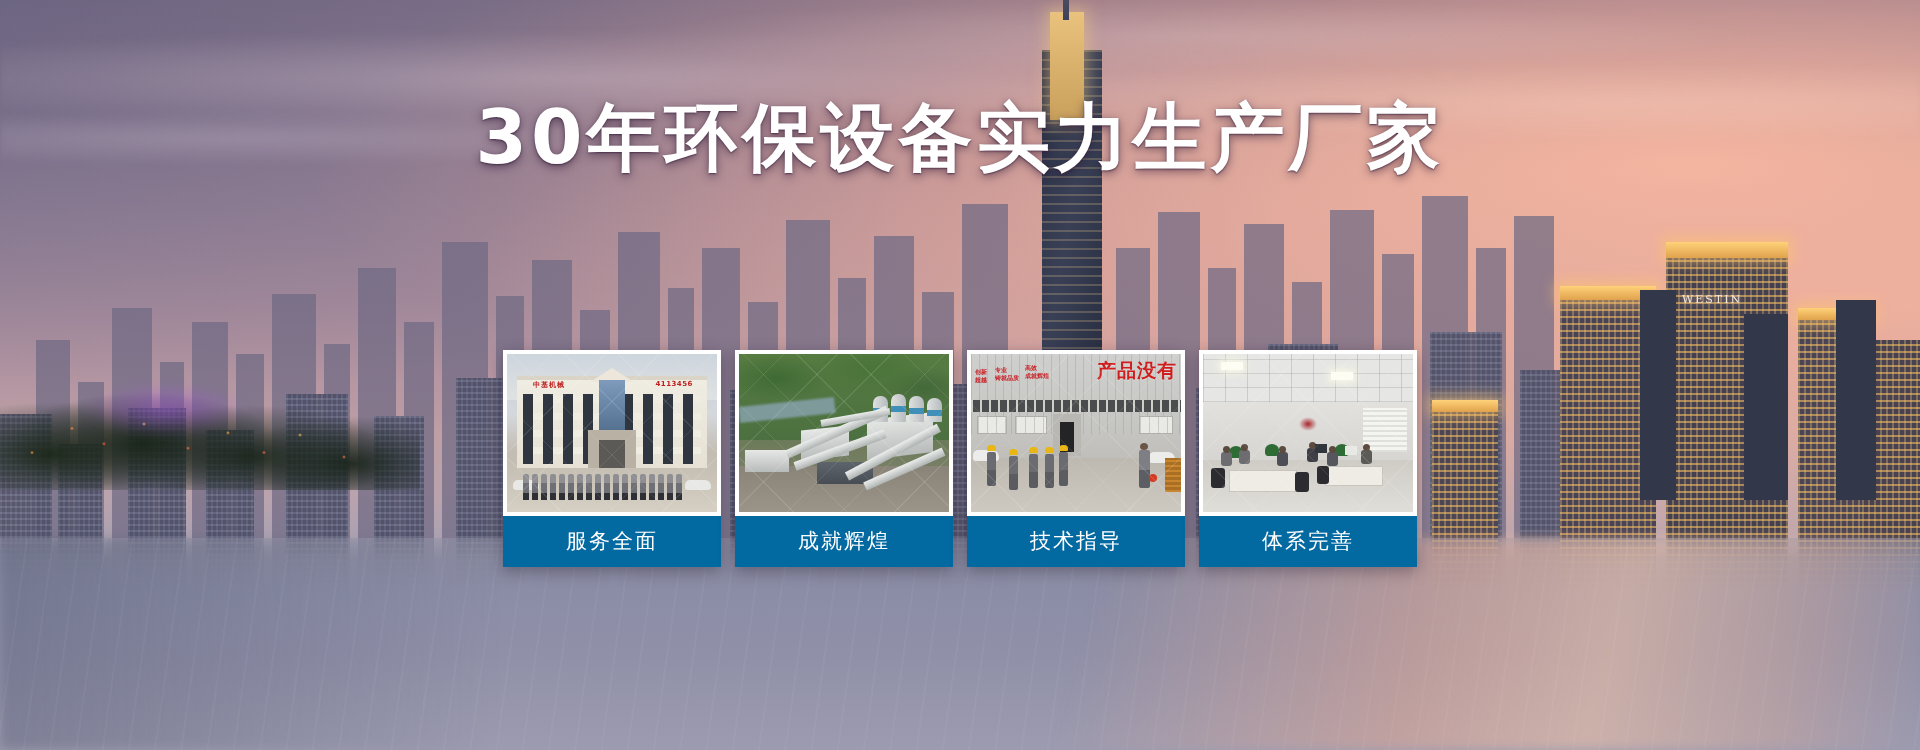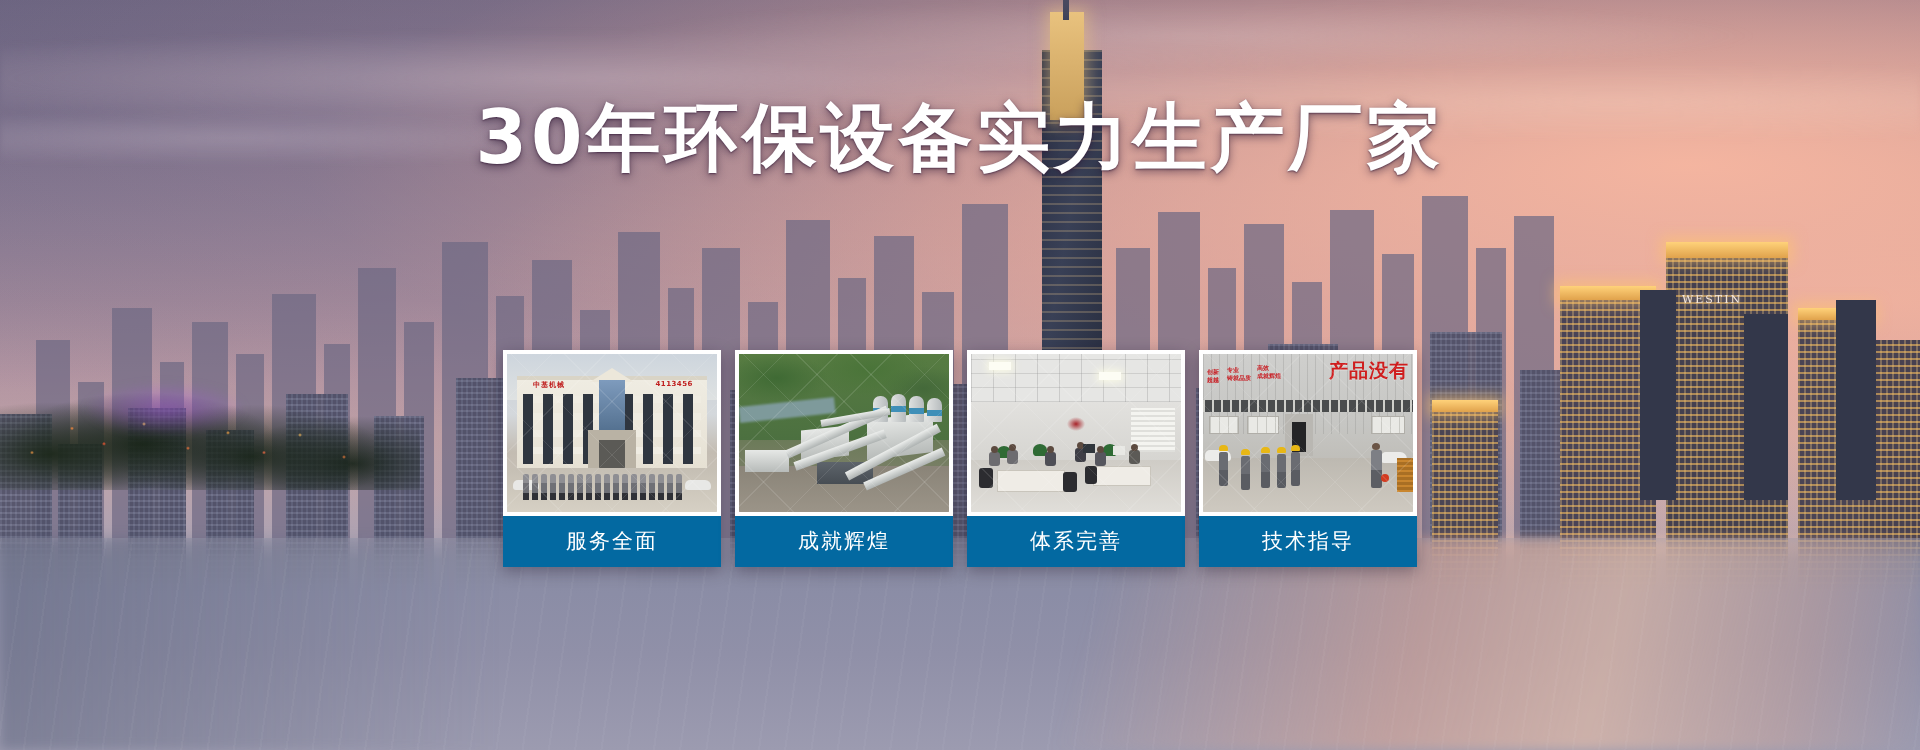--- a/index.html
+++ b/index.html
@@ -443,61 +443,20 @@
         <div class="conv" style="left:56px; top:108px; width:96px;  transform:rotate(-20deg);"></div>
         <div class="conv" style="left:108px;top:118px; width:104px; transform:rotate(-28deg);"></div>
         <div class="conv" style="left:126px;top:128px; width:86px;  transform:rotate(-24deg);"></div>
         <div class="conv" style="left:82px; top:66px;  width:70px;  transform:rotate(-10deg);height:7px;"></div>
         <div class="wm"></div>
       </div>
       <div class="card-label">成就辉煌</div>
     </div>
 
     <div class="card">
-      <div class="card-photo p3">
-        <div class="ceil"></div>
-        <div class="panel" style="left:18px;top:8px;width:22px;height:8px;"></div>
-        <div class="panel" style="left:128px;top:18px;width:22px;height:8px;"></div>
-        <div class="wall"></div>
-        <div class="logo"></div>
-        <div class="blind"></div>
-        <div class="floor"></div>
-
-        <div class="plant" style="left:26px;top:92px;"></div>
-        <div class="plant" style="left:62px;top:90px;"></div>
-        <div class="plant" style="left:132px;top:90px;"></div>
-
-        <div class="desk" style="left:26px;top:116px;width:68px;height:22px;"></div>
-        <div class="desk" style="left:122px;top:112px;width:58px;height:20px;"></div>
-
-        <div class="chair" style="left:8px;top:114px;width:14px;height:20px;"></div>
-        <div class="chair" style="left:92px;top:118px;width:14px;height:20px;"></div>
-        <div class="chair" style="left:114px;top:112px;width:12px;height:18px;"></div>
-
-        <div class="body" style="left:18px;top:98px;"></div>
-          <div class="head" style="left:20px;top:92px;"></div>
-        <div class="body" style="left:36px;top:96px;"></div>
-          <div class="head" style="left:38px;top:90px;"></div>
-        <div class="body" style="left:74px;top:98px;background:#4e4e56;"></div>
-          <div class="head" style="left:76px;top:92px;"></div>
-        <div class="body" style="left:104px;top:94px;background:#3e3e46;"></div>
-          <div class="head" style="left:106px;top:88px;"></div>
-        <div class="body" style="left:124px;top:98px;background:#56565e;"></div>
-          <div class="head" style="left:126px;top:92px;"></div>
-        <div class="body" style="left:158px;top:96px;background:#5c5a56;"></div>
-          <div class="head" style="left:160px;top:90px;"></div>
-
-        <div class="mon" style="left:112px;top:90px;"></div>
-        <div class="mon" style="left:142px;top:92px;background:#e8e8e4;"></div>
-        <div class="wm"></div>
-      </div>
-      <div class="card-label">体系完善</div>
-    </div>
-
-    <div class="card">
       <div class="card-photo p4">
         <div class="fac"></div>
         <div class="bigred">产品没有</div>
         <div class="smred" style="left:4px;top:14px;white-space:pre-line;">创新
 超越</div>
         <div class="smred" style="left:24px;top:12px;white-space:pre-line;">专业
 铸就品质</div>
         <div class="smred" style="left:54px;top:10px;white-space:pre-line;">高效
 成就辉煌</div>
         <div class="band"></div>
@@ -516,14 +475,55 @@
         <div class="w" style="left:58px;top:100px;"></div>
         <div class="w" style="left:74px;top:100px;"></div>
         <div class="w" style="left:88px;top:98px;"></div>
         <div class="boss" style="left:168px;top:96px;"></div>
         <div class="helmet" style="left:178px;top:120px;"></div>
         <div class="wm"></div>
       </div>
       <div class="card-label">技术指导</div>
     </div>
 
+    <div class="card">
+      <div class="card-photo p3">
+        <div class="ceil"></div>
+        <div class="panel" style="left:18px;top:8px;width:22px;height:8px;"></div>
+        <div class="panel" style="left:128px;top:18px;width:22px;height:8px;"></div>
+        <div class="wall"></div>
+        <div class="logo"></div>
+        <div class="blind"></div>
+        <div class="floor"></div>
+
+        <div class="plant" style="left:26px;top:92px;"></div>
+        <div class="plant" style="left:62px;top:90px;"></div>
+        <div class="plant" style="left:132px;top:90px;"></div>
+
+        <div class="desk" style="left:26px;top:116px;width:68px;height:22px;"></div>
+        <div class="desk" style="left:122px;top:112px;width:58px;height:20px;"></div>
+
+        <div class="chair" style="left:8px;top:114px;width:14px;height:20px;"></div>
+        <div class="chair" style="left:92px;top:118px;width:14px;height:20px;"></div>
+        <div class="chair" style="left:114px;top:112px;width:12px;height:18px;"></div>
+
+        <div class="body" style="left:18px;top:98px;"></div>
+          <div class="head" style="left:20px;top:92px;"></div>
+        <div class="body" style="left:36px;top:96px;"></div>
+          <div class="head" style="left:38px;top:90px;"></div>
+        <div class="body" style="left:74px;top:98px;background:#4e4e56;"></div>
+          <div class="head" style="left:76px;top:92px;"></div>
+        <div class="body" style="left:104px;top:94px;background:#3e3e46;"></div>
+          <div class="head" style="left:106px;top:88px;"></div>
+        <div class="body" style="left:124px;top:98px;background:#56565e;"></div>
+          <div class="head" style="left:126px;top:92px;"></div>
+        <div class="body" style="left:158px;top:96px;background:#5c5a56;"></div>
+          <div class="head" style="left:160px;top:90px;"></div>
+
+        <div class="mon" style="left:112px;top:90px;"></div>
+        <div class="mon" style="left:142px;top:92px;background:#e8e8e4;"></div>
+        <div class="wm"></div>
+      </div>
+      <div class="card-label">体系完善</div>
+    </div>
+
   </div>
 </div>
 
 </body></html>

